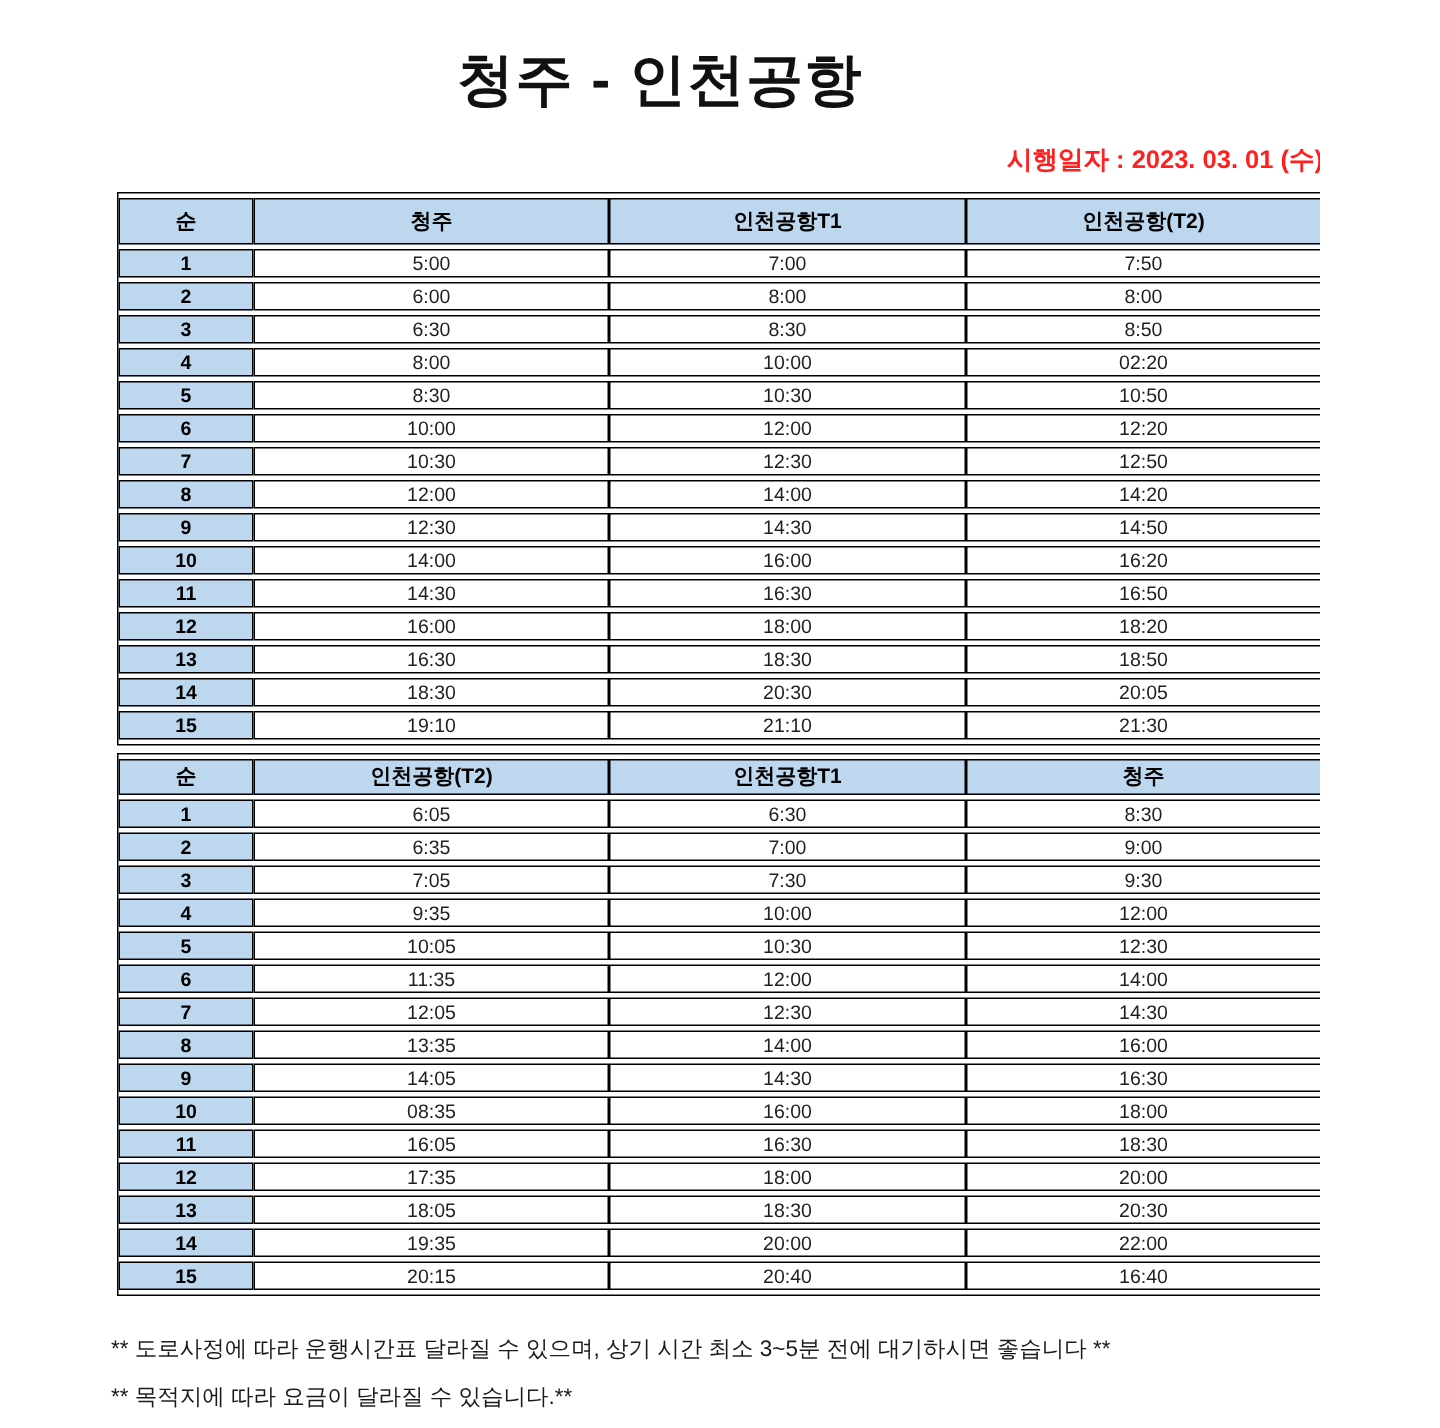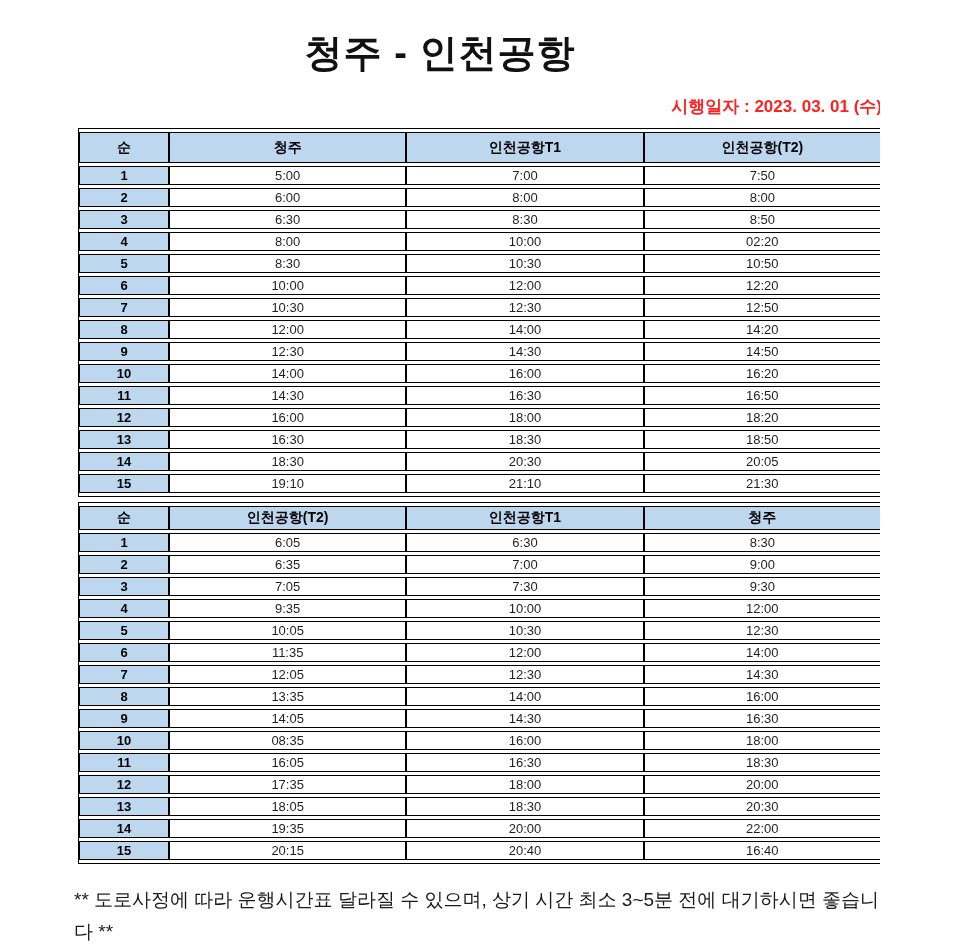--- a/index.html
+++ b/index.html
@@ -64,21 +64,21 @@
     font-size: 13px;
     height: 19px;
     color: #1f1f1f;
     background: #fff;
   }
   .footnotes {
     margin-left: 74px;
     margin-top: 20px;
   }
   .footnote {
-    font-size: 19px;
+    font-size: 15px;
     color: #1a1a1a;
     line-height: 32px;
   }
 </style>
 </head>
 <body>
 
 <div class="page">
 
   <h1 class="title">청주 - 인천공항</h1>
@@ -298,15 +298,16 @@
           <th>15</th>
           <td>20:15</td>
           <td>20:40</td>
           <td>16:40</td>
         </tr>
       </tbody>
   </table>
 
   <div class="footnotes">
     <p class="footnote">** 도로사정에 따라 운행시간표 달라질 수 있으며, 상기 시간 최소 3~5분 전에 대기하시면 좋습니다 **</p>
+    <p class="footnote">** 목적지에 따라 요금이 달라질 수 있습니다.**</p>
   </div>
 
 </div>
 
 </body></html>

